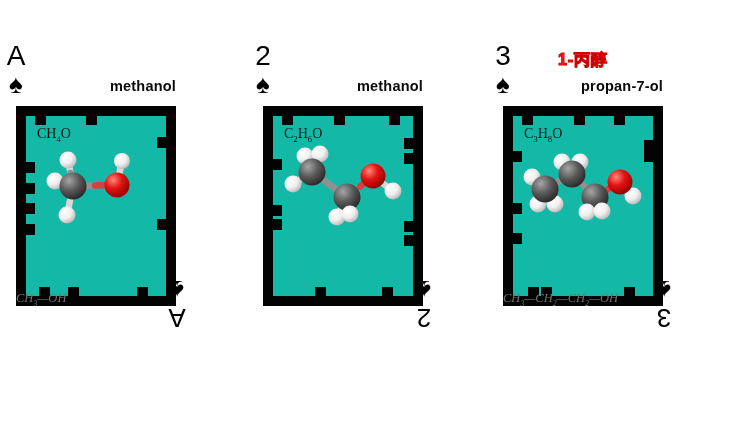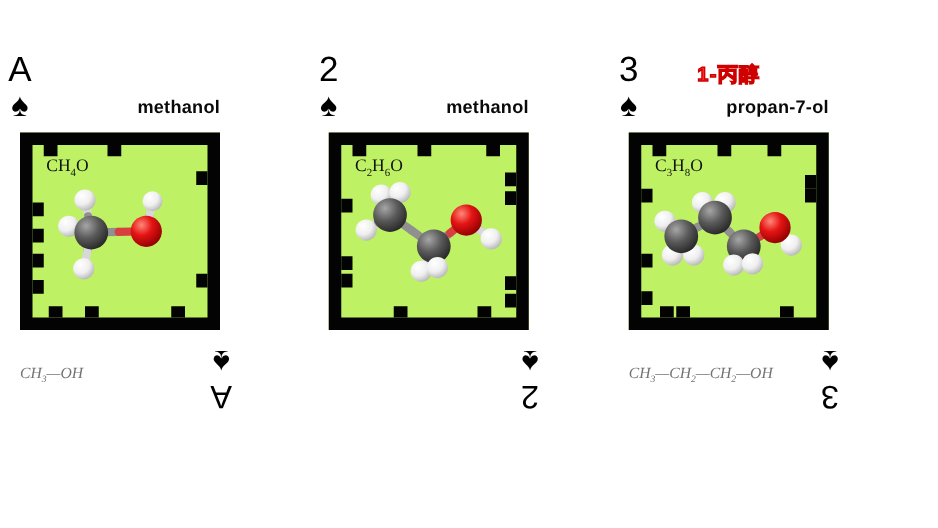--- a/index.html
+++ b/index.html
@@ -14,22 +14,22 @@
   .rank{font-size:28px;font-weight:400;color:#000;}
   .suit{font-size:26px;color:#000;margin-top:1px;}
 
   .title-zh{position:absolute;top:50px;left:16px;width:160px;text-align:center;
             font-size:16px;font-weight:bold;color:#ff2b2b;
             -webkit-text-stroke:1.1px #cf0000;letter-spacing:1px;
             font-family:"Liberation Sans",sans-serif;}
   .name-en{position:absolute;top:78px;left:16px;width:160px;text-align:right;
            font-size:14.5px;font-weight:bold;color:#0a0a0a;letter-spacing:0.2px;}
 
-  .frame{position:absolute;left:16px;top:106px;width:160px;height:158px;
-         border:10px solid #030303;box-sizing:border-box;background:#bef264;}
+  .frame{position:absolute;left:16px;top:106px;width:160px;height:200px;
+         border:10px solid #030303;box-sizing:border-box;background:#14b8a6;}
   .notch{position:absolute;background:#030303;}
   .notch.h{width:11px;height:9px;}
   .notch.v{width:9px;height:11px;}
 
   .formula-label{position:absolute;left:11px;top:10px;
                  font-family:"Liberation Serif",serif;font-size:14px;color:#111;z-index:3;}
   .mol{position:absolute;left:-10px;top:-10px;z-index:2;}
 
   .formula-bottom{position:absolute;top:291px;left:16px;width:160px;text-align:left;
                   font-family:"Liberation Serif",serif;font-style:italic;

